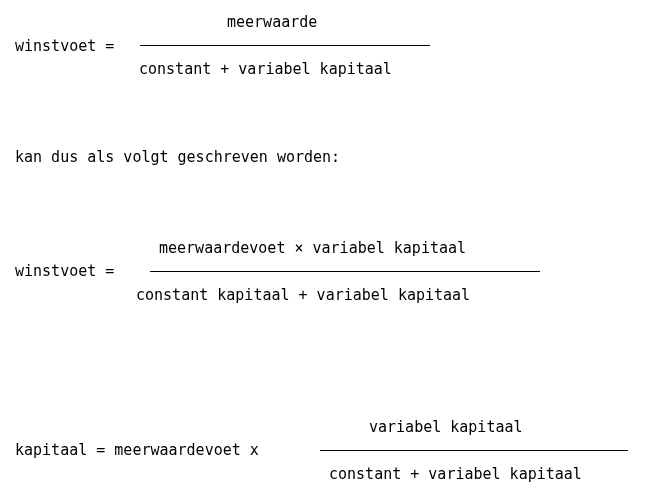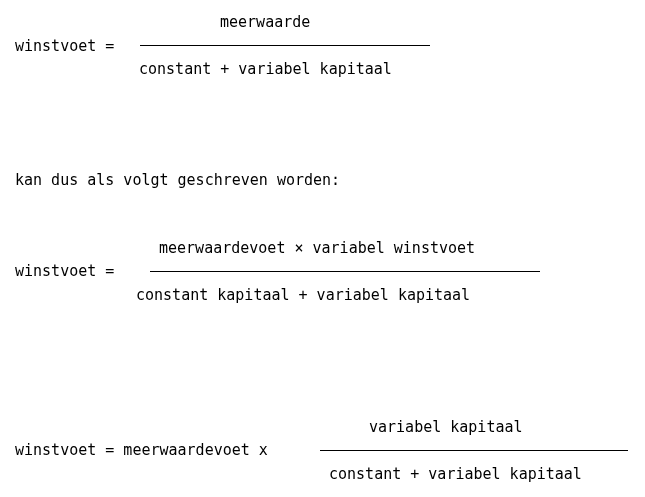--- a/index.html
+++ b/index.html
@@ -35,26 +35,26 @@
   
   .rule {
     position: absolute;
     height: 0;
     border-top: 1.6px solid #000000;
     background: transparent;
   }
 
   
   #f1-lhs      { left: 15px;  top: 36px; }
-  #f1-num      { left: 220px; top: 12px; }
+  #f1-num      { left: 227px; top: 12px; }
   #f1-bar      { left: 140px; top: 45px;  width: 290px; }
   #f1-den      { left: 139px; top: 59px; }
 
   
-  #p1          { left: 15px;  top: 147px; margin-top: 23px; }
+  #p1          { left: 15px;  top: 147px; }
 
   
   #f2-lhs      { left: 15px;  top: 261px; }
   #f2-num      { left: 159px; top: 238px; }
   #f2-bar      { left: 150px; top: 271px; width: 390px; }
   #f2-den      { left: 136px; top: 285px; }
 
   
   #p2          { left: 15px;  top: 374px; }
 
@@ -77,30 +77,30 @@
     <div class="rule" id="f1-bar"></div>
 
     <span class="txt" id="f1-den">constant + variabel kapitaal</span>
   </div>
 
   <span class="txt" id="p1">kan dus als volgt geschreven worden:</span>
 
   <div>
     <span class="txt" id="f2-lhs">winstvoet =</span>
 
-    <span class="txt" id="f2-num">meerwaardevoet × variabel winstvoet</span>
+    <span class="txt" id="f2-num">meerwaardevoet × variabel kapitaal</span>
 
     <div class="rule" id="f2-bar"></div>
 
     <span class="txt" id="f2-den">constant kapitaal + variabel kapitaal</span>
   </div>
 
 
   <div>
-    <span class="txt" id="f3-lhs">winstvoet = meerwaardevoet x</span>
+    <span class="txt" id="f3-lhs">kapitaal = meerwaardevoet x</span>
 
     <span class="txt" id="f3-num">variabel kapitaal</span>
 
     <div class="rule" id="f3-bar"></div>
 
     <span class="txt" id="f3-den">constant + variabel kapitaal</span>
   </div>
 
 </div>
 

